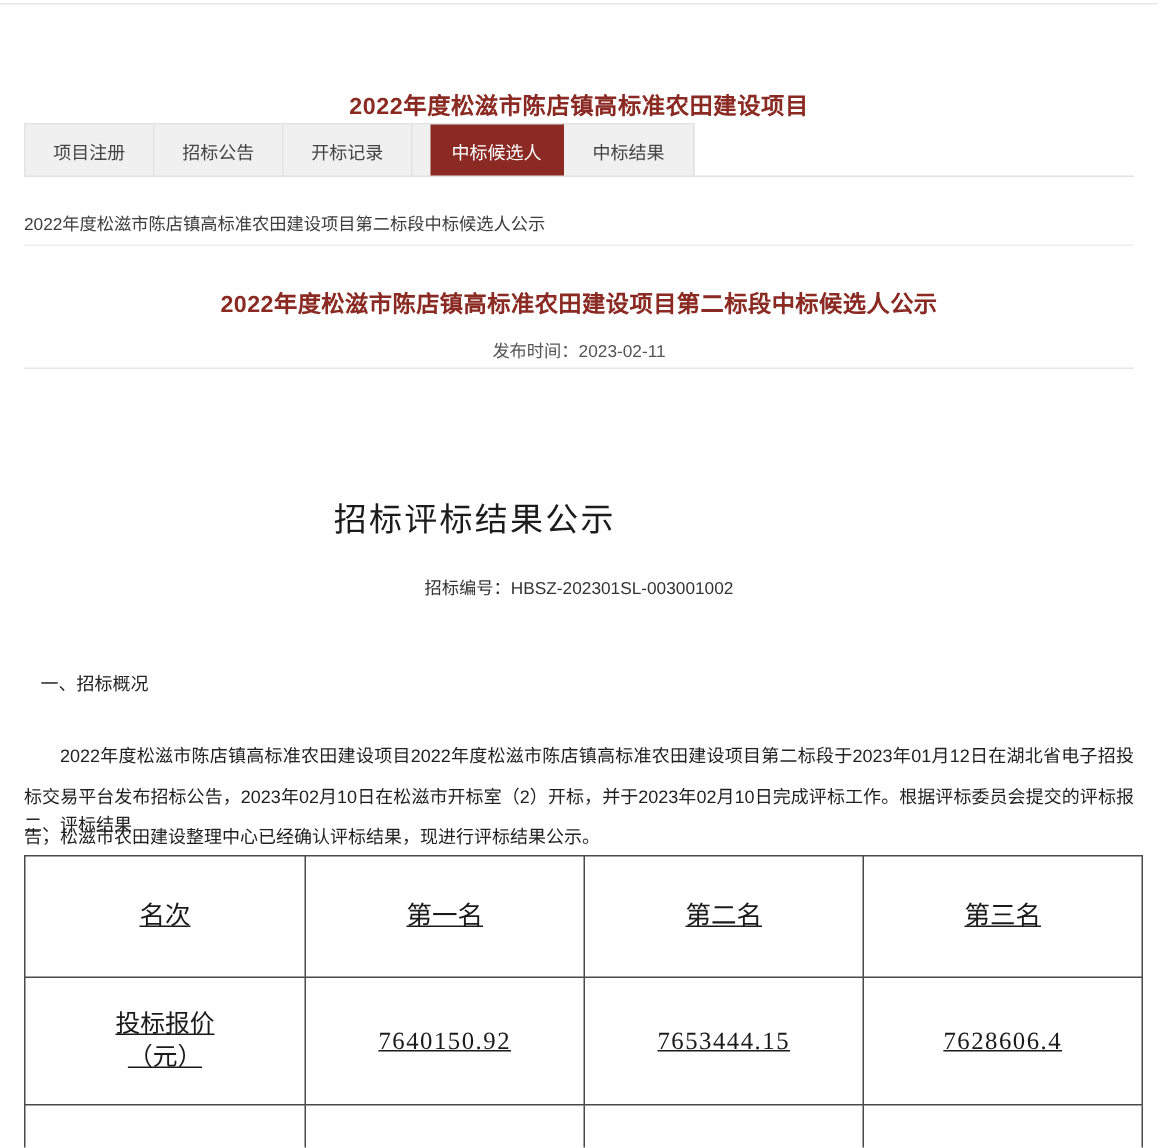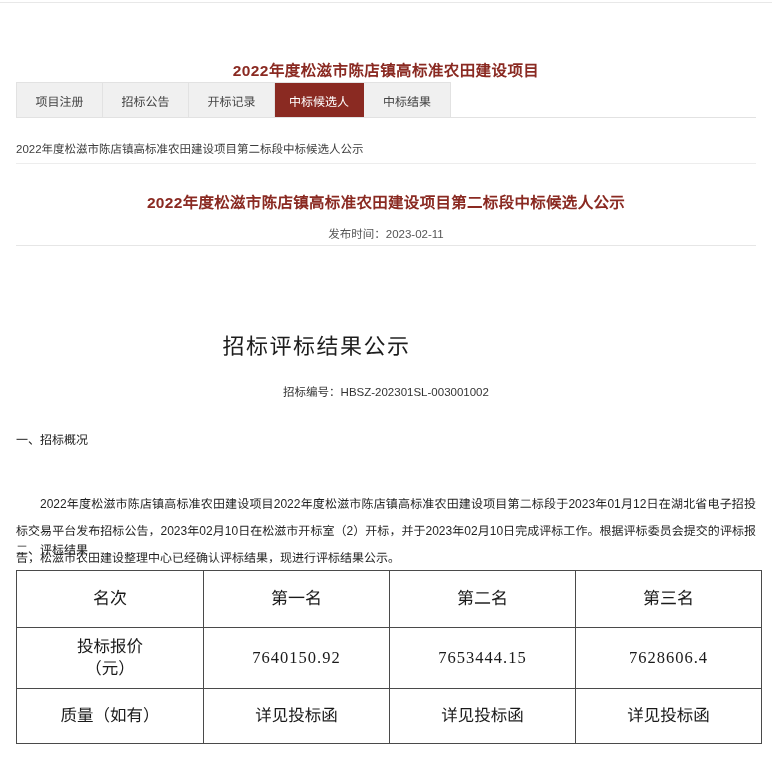--- a/index.html
+++ b/index.html
@@ -78,20 +78,21 @@
     box-sizing: border-box;
     white-space: nowrap;
     cursor: pointer;
   }
   .tab:last-child { border-right: none; }
   .tab.active {
     background: #8a2a22;
     color: #ffffff;
     border-right-color: #8a2a22;
     font-weight: 400;
+    margin-left: 12px;
   }
   .tabbar-underline {
     position: absolute;
     top: 117px;
     left: 16px;
     width: 740px;
     height: 1px;
     background: #e2e2e2;
   }
 
@@ -164,21 +165,21 @@
     font-size: 11.5px;
     color: #333333;
   }
 
   .section-heading {
     position: absolute;
     left: 16px;
     font-size: 12px;
     color: #222222;
   }
-  #sec1 { top: 430px; }
+  #sec1 { top: 446px; margin-left: 11px; }
   #sec2 { top: 540px; }
 
   .body-paragraph {
     position: absolute;
     top: 455px;
     left: 16px;
     width: 740px;
     font-size: 12px;
     line-height: 27px;
     color: #1f1f1f;
@@ -195,23 +196,24 @@
     width: 742px;
     border-collapse: collapse;
     table-layout: fixed;
     font-family: "Liberation Serif", "DejaVu Serif", serif;
   }
   .results-table td {
     border: 1px solid #4a4a4a;
     text-align: center;
     vertical-align: middle;
     color: #1a1a1a;
-    padding: 4px 4px;
+    padding: 16px 4px;
     line-height: 22px;
     word-break: break-all;
+    text-decoration: underline;
   }
   .results-table .col-label { width: 187px; }
   .results-table .col-rank  { width: 186px; }
 
   .results-table tr.row-header td { height: 48px; font-size: 17px; }
   .results-table tr.row-name   td { height: 54px; font-size: 16.5px; }
   .results-table tr.row-price  td { height: 52px; font-size: 16.5px; }
   .results-table tr.row-qual   td { height: 46px; font-size: 16.5px; }
 
   .results-table td.num {

